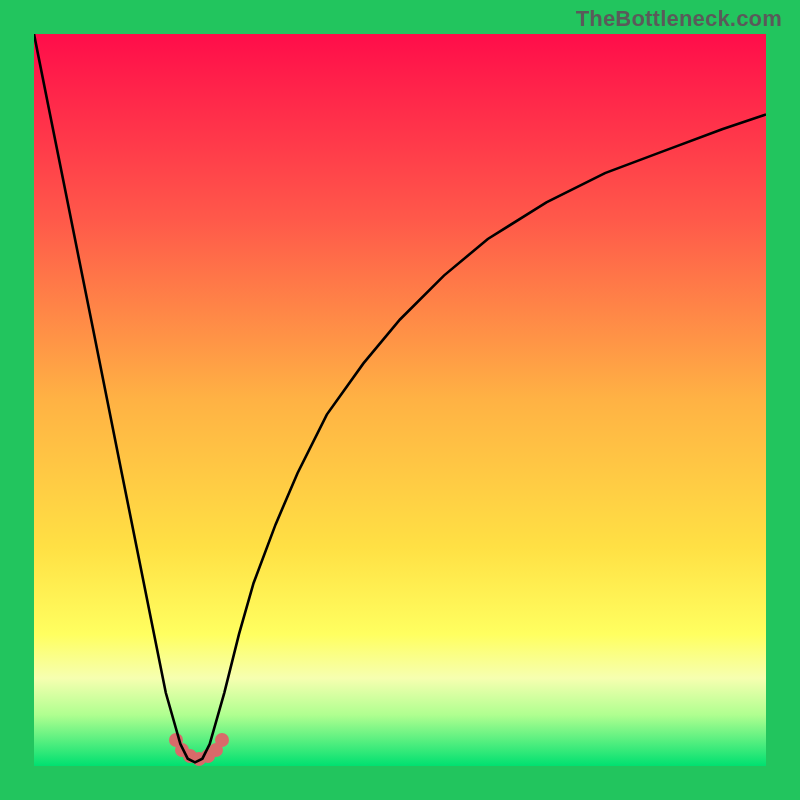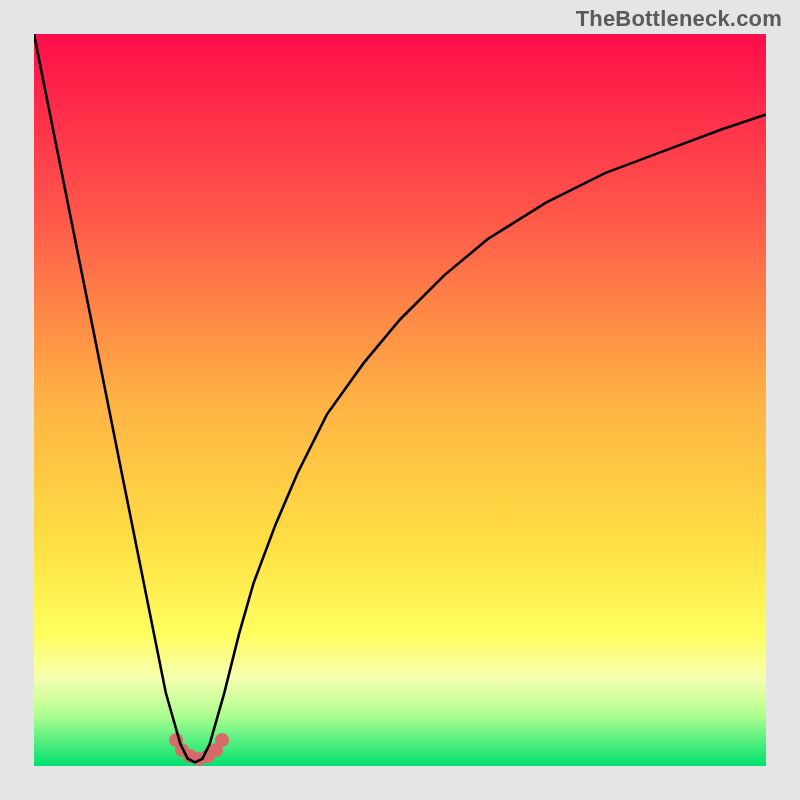--- a/index.html
+++ b/index.html
@@ -8,21 +8,21 @@
     width: 800px;
     height: 800px;
     overflow: hidden;
     background: #000;
     font-family: Arial, Helvetica, sans-serif;
   }
   .frame {
     position: absolute;
     left: 0; top: 0;
     width: 800px; height: 800px;
-    background: #e5e5e5;
+    background: #22c55e;
   }
   .plot-area {
     position: absolute;
     left: 34px;
     top: 34px;
     width: 732px;
     height: 732px;
     overflow: hidden;
   }
   .plot-area svg {

